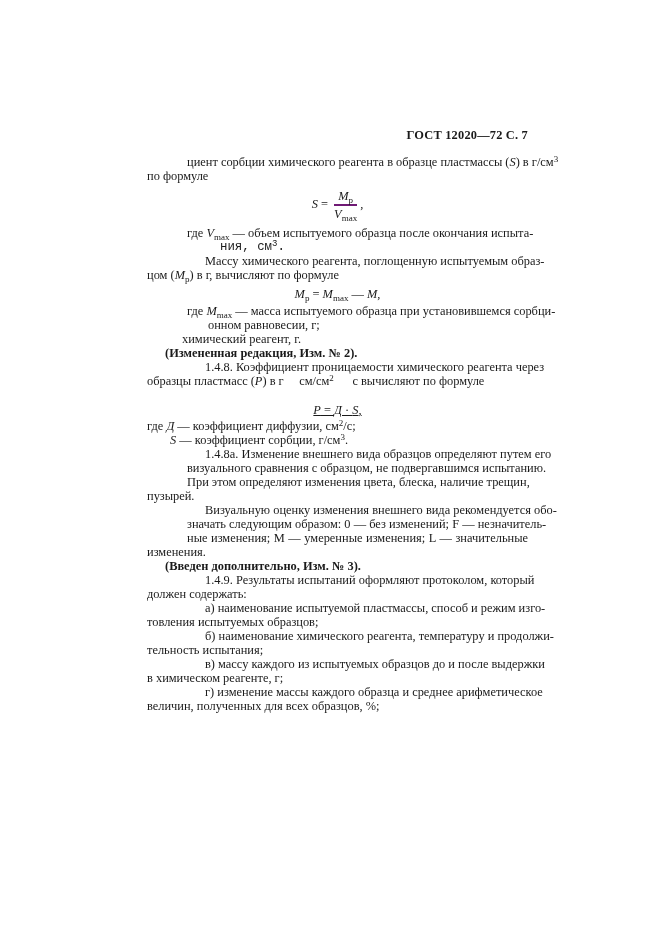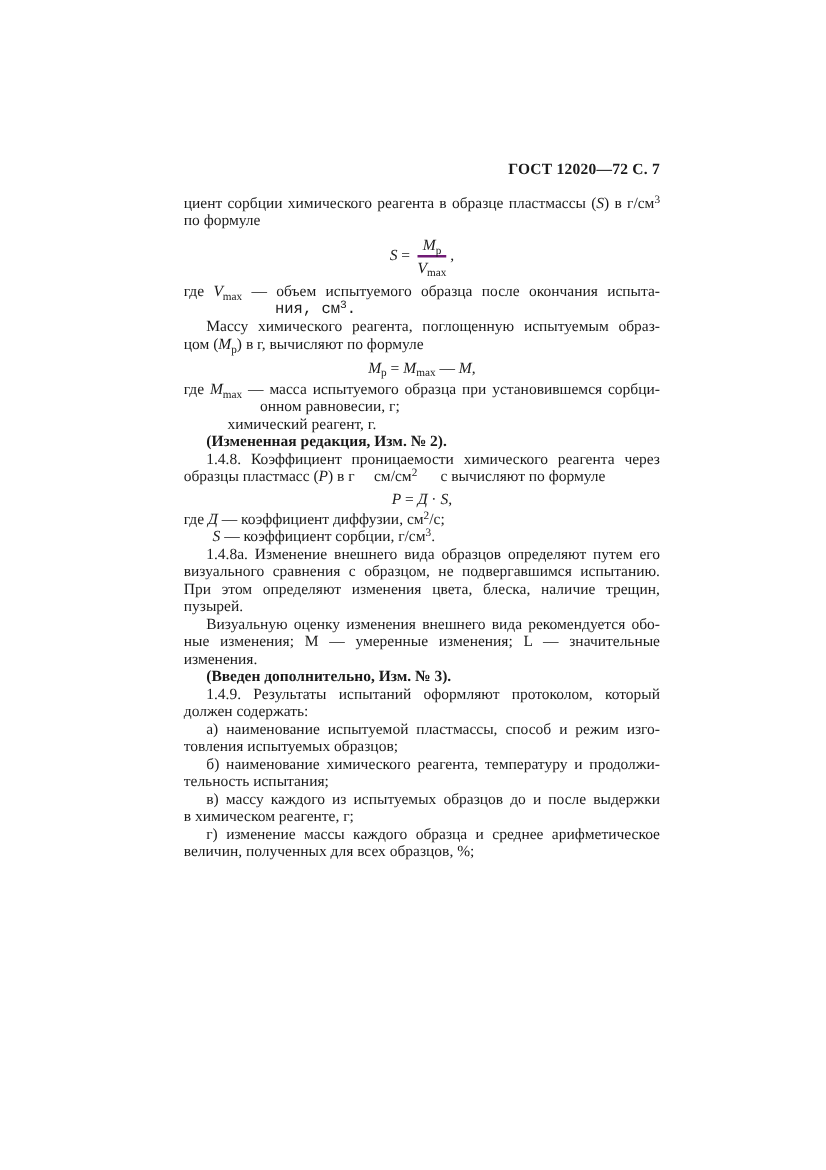--- a/index.html
+++ b/index.html
@@ -10,34 +10,34 @@
     color:#1a1a1a;
     font-family:"Liberation Serif", serif;
     font-size:12.4px;
     line-height:14px;
     overflow:hidden;
   }
   .column{position:absolute;left:147px;top:128px;width:381px;}
   .doc-header{text-align:right;font-weight:bold;margin-bottom:13px;letter-spacing:0.2px;}
   .block{margin:0;}
   .line{white-space:nowrap;text-align:left;}
-  .line.j{text-align:justify;text-align-last:justify;}
+  .line.j{text-align:justify;text-align-last:justify;margin-left:40px;}
   .indent .line:first-child{text-indent:18px;}
   .hang61 .line:nth-child(2){padding-left:61px;}
   .hang73 .line:nth-child(2){padding-left:73px;font-family:Liberation Mono, monospace;}
   .lead35 .line:first-child{padding-left:35px;}
   .lead23 .line:first-child{padding-left:23px;}
   .i{font-style:italic;}
   .b{font-weight:bold;}
   .sub{font-size:9px;line-height:0;vertical-align:-3px;}
   .sup{font-size:9px;line-height:0;vertical-align:4px;}
   .formula{text-align:center;}
   .f-frac{margin:6px 0 5px;}
   .f-mass{margin:5px 0 3px;}
-  .f-perm{margin:4px 0 2px;}
+  .f-perm{margin:15px 0 2px;text-decoration:underline;}
   .frac{display:inline-block;vertical-align:middle;text-align:center;margin:0 3px;}
   .frac .num{display:block;border-bottom:2px solid #701a75;padding:0 4px 1px;}
   .frac .den{display:block;padding-top:1px;}
 </style>
 </head>
 <body>
 
 <div class="page">
   <div class="column">
 
@@ -94,20 +94,21 @@
 
     <div class="block indent">
         <div class="line j"><span>1.4.8а. Изменение внешнего вида образцов определяют путем его</span></div>
         <div class="line j"><span>визуального сравнения с образцом, не подвергавшимся испытанию.</span></div>
         <div class="line j"><span>При этом определяют изменения цвета, блеска, наличие трещин,</span></div>
         <div class="line"><span>пузырей.</span></div>
       </div>
 
     <div class="block indent">
         <div class="line j"><span>Визуальную оценку изменения внешнего вида рекомендуется обо-</span></div>
+        <div class="line j"><span>значать следующим образом: 0 — без изменений; F — незначитель-</span></div>
         <div class="line j"><span>ные изменения; М — умеренные изменения; L — значительные</span></div>
         <div class="line"><span>изменения.</span></div>
       </div>
 
     <div class="block indent">
         <div class="line"><span class="b">(Введен дополнительно, Изм. № 3).</span></div>
       </div>
 
     <div class="block indent">
         <div class="line j"><span>1.4.9. Результаты испытаний оформляют протоколом, который</span></div>

